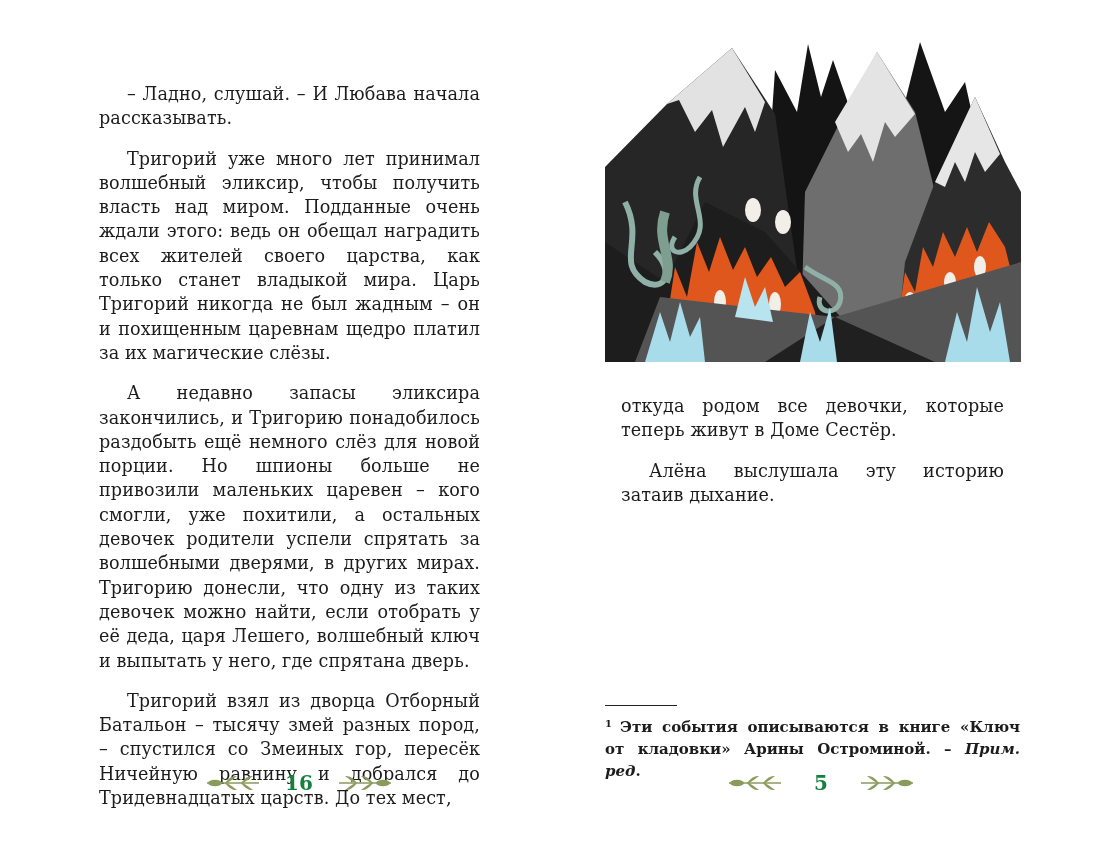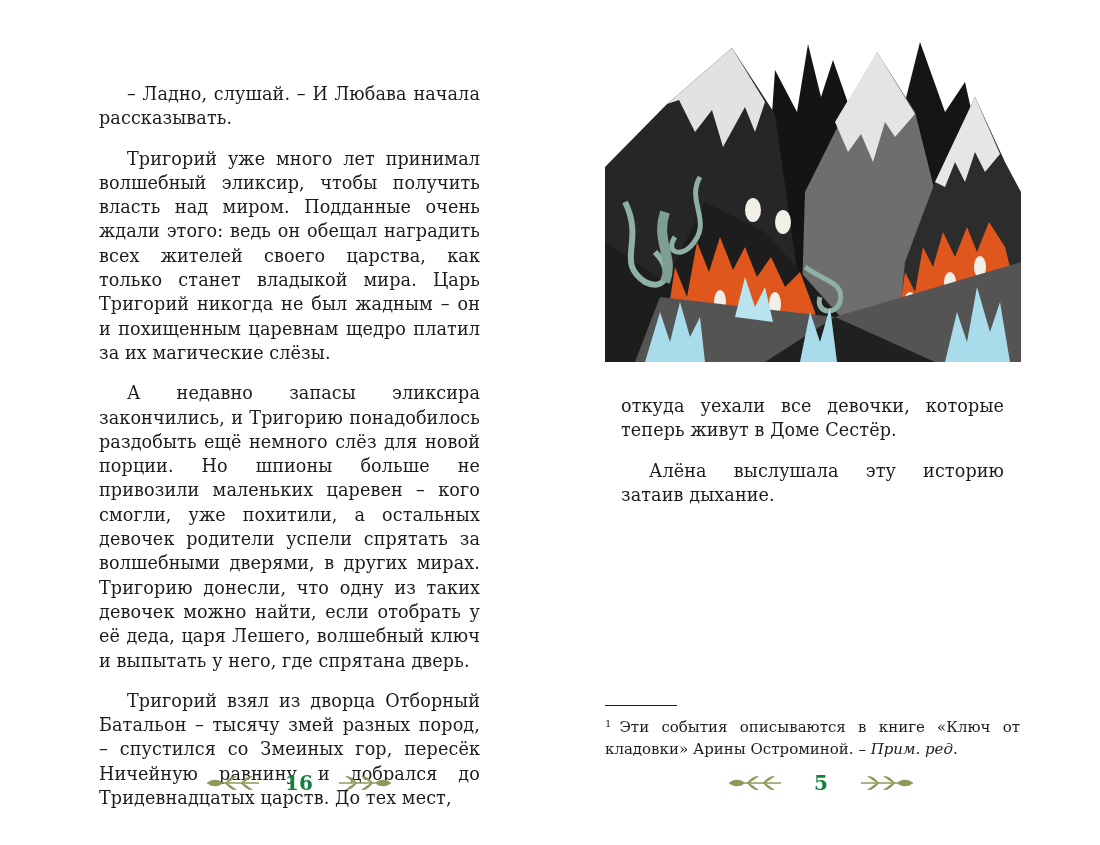--- a/index.html
+++ b/index.html
@@ -17,21 +17,21 @@
     }
     .left-text { left: 83px; top: 66px; width: 413px; }
     .right-text { left: 55px; top: 378px; width: 415px; }
     .text-block p { margin: 16px; text-indent: 28px; text-align-last: left; }
     .text-block p.noindent { text-indent: 0; }
     sup { font-size: 10px; line-height: 0; vertical-align: 7px; }
 
     .footnote-rule { position: absolute; left: 55px; top: 705px; width: 72px; height: 0; border-top: 1px solid #222; }
     .footnote {
       position: absolute; left: 55px; top: 713px; width: 415px; font-size: 15px; line-height: 22px;
-      text-align: justify; text-align-last: left;
+      text-align: justify; text-align-last: left; font-weight: bold;
     }
     .footnote .fn-mark { font-size: 10px; vertical-align: 5px; margin-right: 8px; }
     .footnote em { font-style: italic; }
 
     .folio {
       position: absolute; top: 768px; height: 30px; display: flex; align-items: center; gap: 18px;
     }
     .left-folio { left: 205px; }
     .right-folio { left: 177px; }
     .folio-num { font-size: 20px; font-weight: bold; color: #15803d; width: 40px; text-align: center; }
@@ -110,21 +110,21 @@
     <polygon points="30,320 55,255 230,275 416,220 416,320" fill="#545454"></polygon>
     <polygon points="160,320 230,275 330,320" fill="#202020"></polygon>
 
     <polygon points="40,320 55,270 65,300 75,260 85,295 95,275 100,320" fill="#a8dcea"></polygon>
     <polygon points="130,275 140,235 150,265 160,245 168,280" fill="#b8e4ef"></polygon>
     <polygon points="195,320 205,270 215,300 225,265 232,320" fill="#a8dcea"></polygon>
     <polygon points="340,320 352,270 362,300 372,245 385,290 395,260 405,320" fill="#a8dcea"></polygon>
   </svg>
 
   <div class="text-block right-text">
-    <p class="noindent">откуда уехали все девочки, которые теперь живут в Доме Сестёр.</p>
+    <p class="noindent">откуда родом все девочки, которые теперь живут в Доме Сестёр.</p>
     <p>Алёна выслушала эту историю затаив дыхание.</p>
   </div>
 
   <div class="footnote-rule"></div>
   <div class="footnote">
     <span class="fn-mark">1</span><span>Эти события описываются в книге «Ключ от кладовки» Арины Остроминой. –</span> <em>Прим. ред</em><span>.</span>
   </div>
 
   <div class="folio right-folio">
     <svg class="sprig" viewBox="0 0 56 22">

